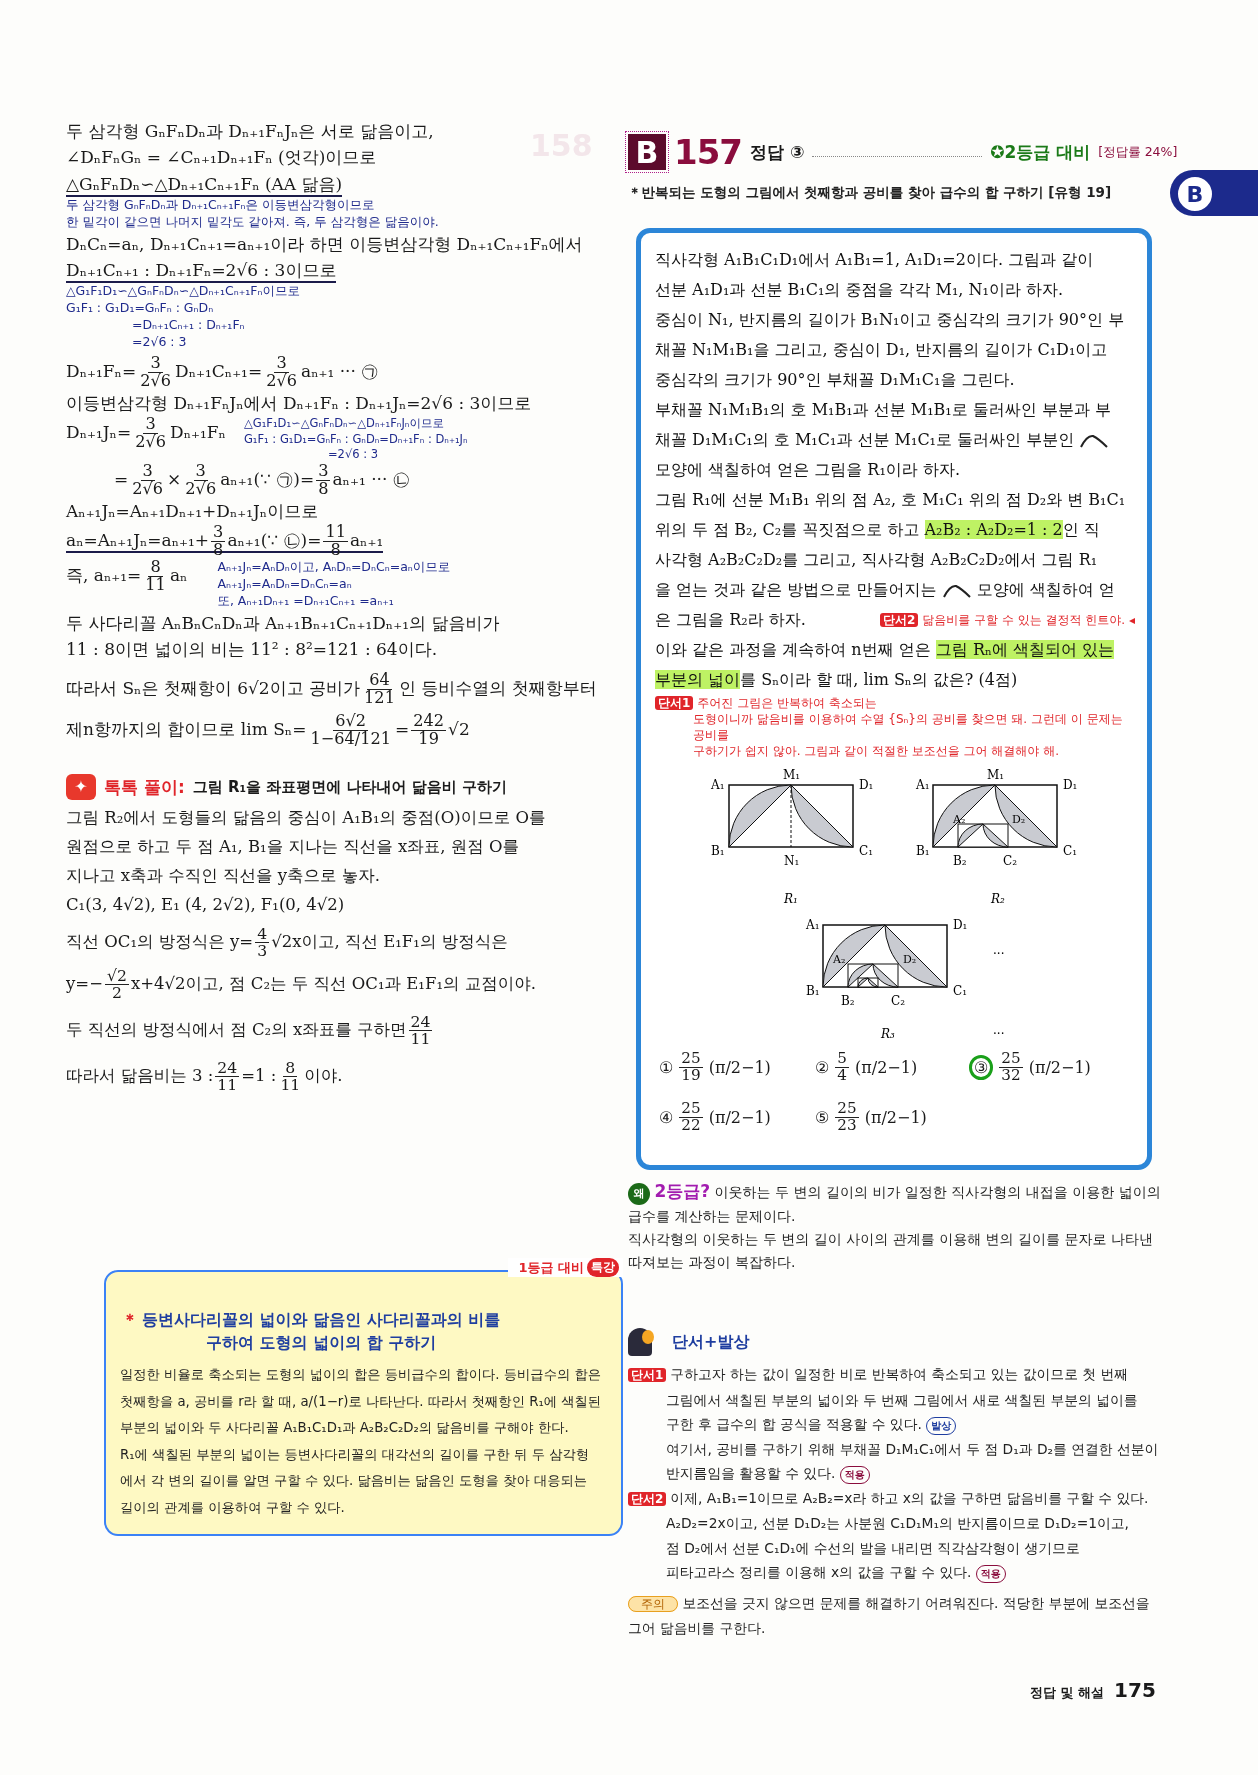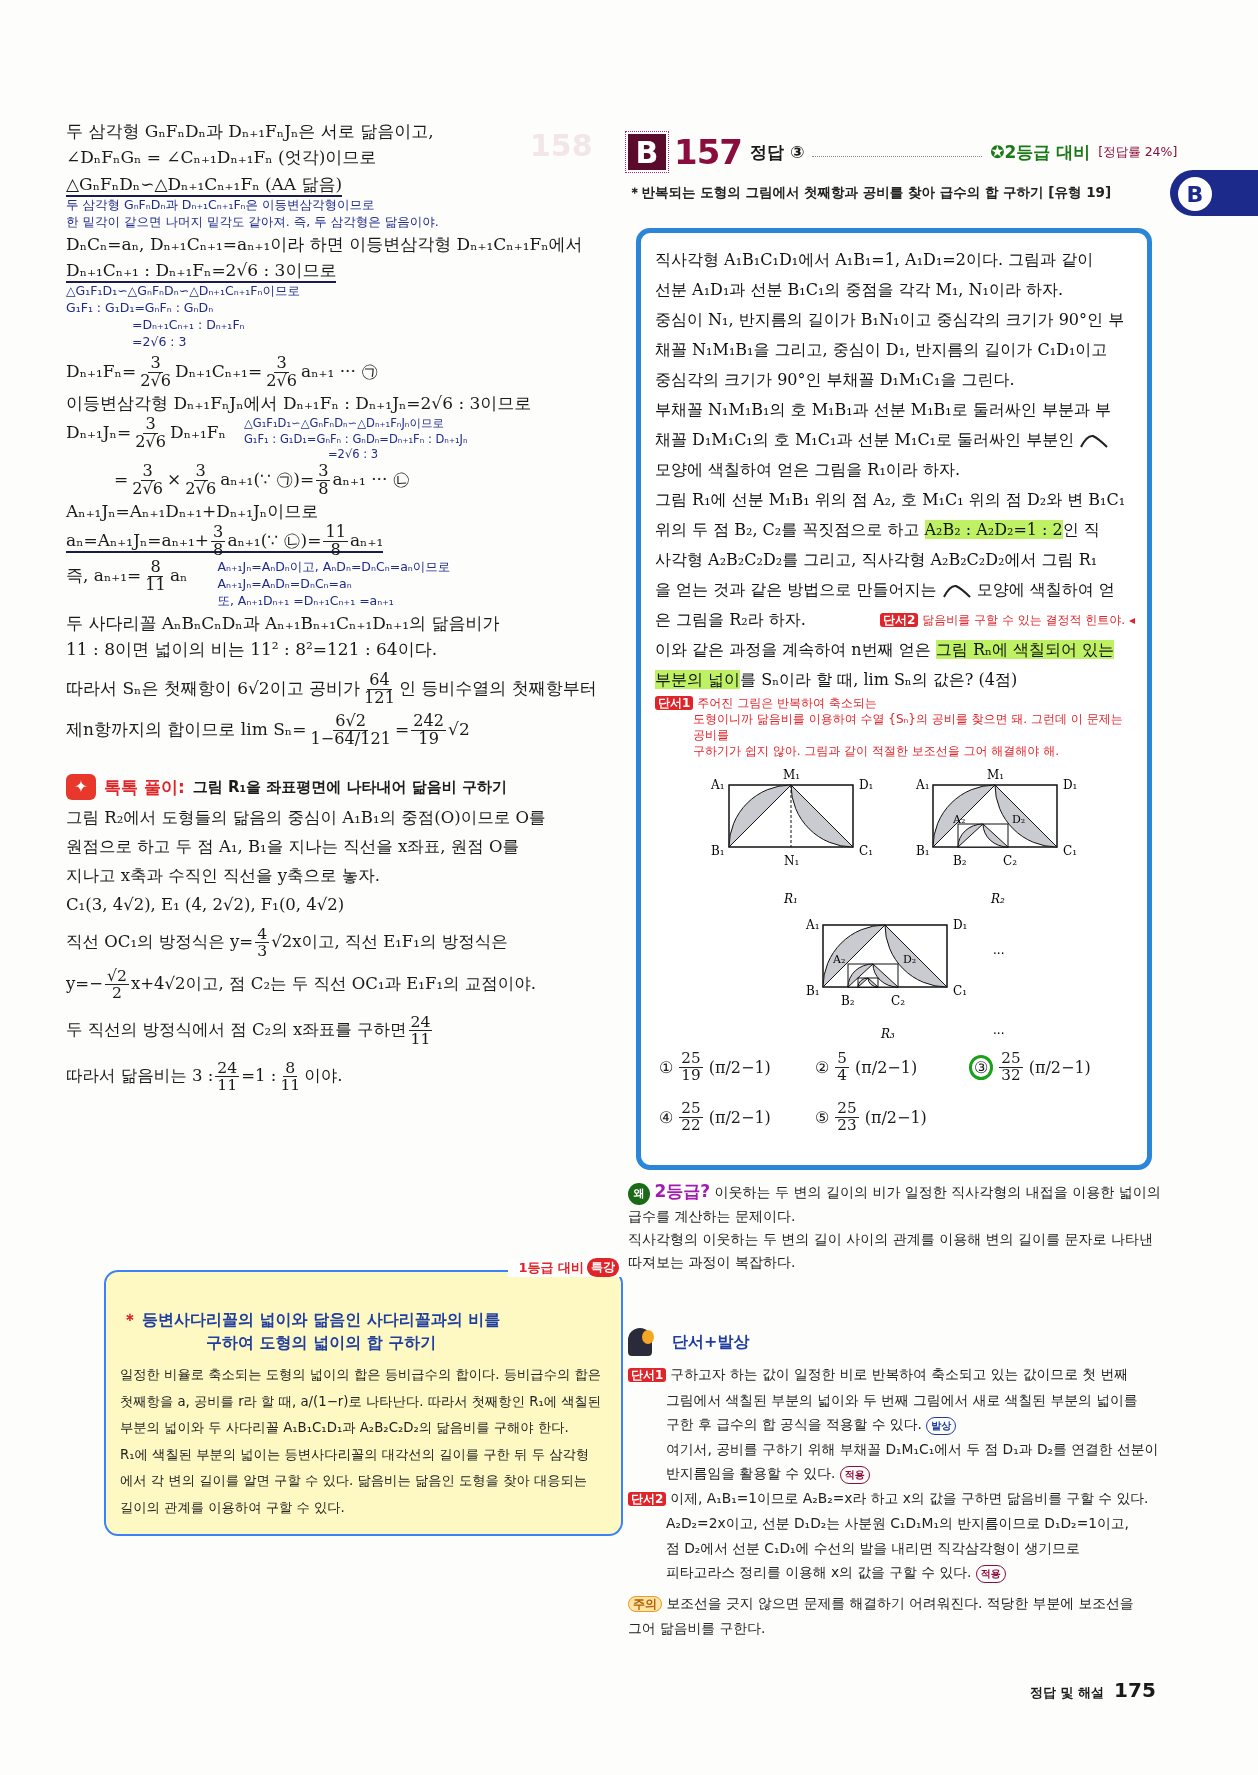--- a/index.html
+++ b/index.html
@@ -48,21 +48,21 @@
   .why .badge{display:inline-block;background:#1b6a18;color:#fff;border-radius:50%;width:22px;height:22px;font-size:11px;text-align:center;line-height:22px;font-weight:bold;}
   .why .g2{color:#a21caf;font-weight:bold;font-size:17px;}
   .idea{position:absolute;left:628px;top:1328px;width:535px;font-family:"DejaVu Sans","Liberation Sans",sans-serif;font-size:13.8px;line-height:24.5px;color:#222;}
   .idea-head{display:flex;align-items:center;gap:20px;color:#1f3ea0;font-weight:bold;font-size:16px;margin-bottom:6px;}
   .head-icon{width:24px;height:28px;background:#2a2a3a;border-radius:12px 12px 4px 4px;position:relative;}
   .head-icon::after{content:"";position:absolute;right:-2px;top:2px;width:12px;height:14px;background:#f5a623;border-radius:50%;}
   .clue{background:#e0252a;color:#fff;border-radius:3px;padding:0 3px;font-size:12px;font-weight:bold;margin-right:4px;}
   .pill{display:inline-block;border:1.5px solid #1f3ea0;color:#1f3ea0;border-radius:10px;font-size:10px;padding:0 4px;line-height:16px;font-weight:bold;}
   .pill.pink{border-color:#8a0d3d;color:#8a0d3d;}
   .indent{padding-left:38px;}
-  .caution{color:#b06000;font-weight:bold;border:1.5px solid #e8a020;border-radius:10px;padding:0 4px;font-size:12px;background:#fde3a7;}
+  .caution{color:#b06000;font-weight:normal;border:1.5px solid #e8a020;border-radius:10px;padding:0 12px;font-size:12px;background:#fde3a7;}
   .footer{position:absolute;left:1030px;top:1678px;font-family:"DejaVu Sans","Liberation Sans",sans-serif;display:flex;align-items:baseline;gap:10px;}
   .footer .lbl{font-size:13px;font-weight:bold;}
   .footer .pg{font-size:20px;font-weight:bold;}
   .ghost{position:absolute;color:#f3e6ea;font-family:"DejaVu Sans","Liberation Sans",sans-serif;font-weight:bold;}
 </style>
 </head>
 <body>
 
 <div class="ghost" style="left:530px;top:128px;font-size:30px;">158</div>
 

